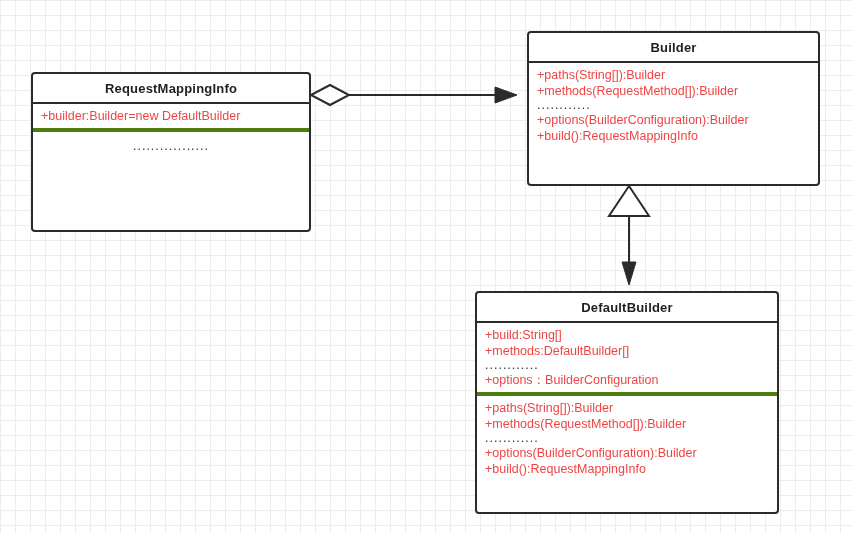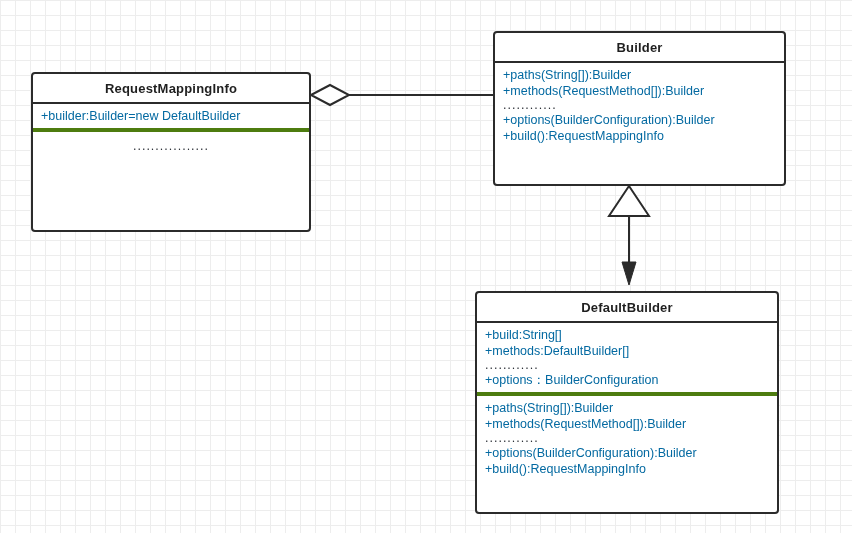--- a/index.html
+++ b/index.html
@@ -47,21 +47,21 @@
   .uml-compartment {
     padding: 4px 0 4px 0;
     border-bottom: 4px solid #4d7c0f;
   }
   .uml-compartment.last {
     border-bottom: none;
     flex: 1 1 auto;
   }
   .uml-line {
     font-size: 12.5px;
-    color: #0369a1;
+    color: #ef4444;
     line-height: 16px;
     padding: 0 8px;
     white-space: nowrap;
   }
   .uml-line.center {
     text-align: center;
   }
   .uml-line.dots {
     letter-spacing: 1px;
     font-size: 12.5px;
@@ -114,21 +114,21 @@
     <div class="uml-title">RequestMappingInfo</div>
     <div class="uml-compartment">
       <div class="uml-line">+builder:Builder=new DefaultBuilder</div>
     </div>
     <div class="uml-compartment last">
       <div class="uml-line spacer"></div>
       <div class="uml-line center dots">.................</div>
     </div>
   </div>
 
-  <div class="uml-class" style="left:493px; top:31px; width:293px; height:155px;">
+  <div class="uml-class" style="left:527px; top:31px; width:293px; height:155px;">
     <div class="uml-title">Builder</div>
     <div class="uml-compartment last">
       <div class="uml-line">+paths(String[]):Builder</div>
       <div class="uml-line">+methods(RequestMethod[]):Builder</div>
       <div class="uml-line dots">............</div>
       <div class="uml-line">+options(BuilderConfiguration):Builder</div>
       <div class="uml-line">+build():RequestMappingInfo</div>
     </div>
   </div>
 

